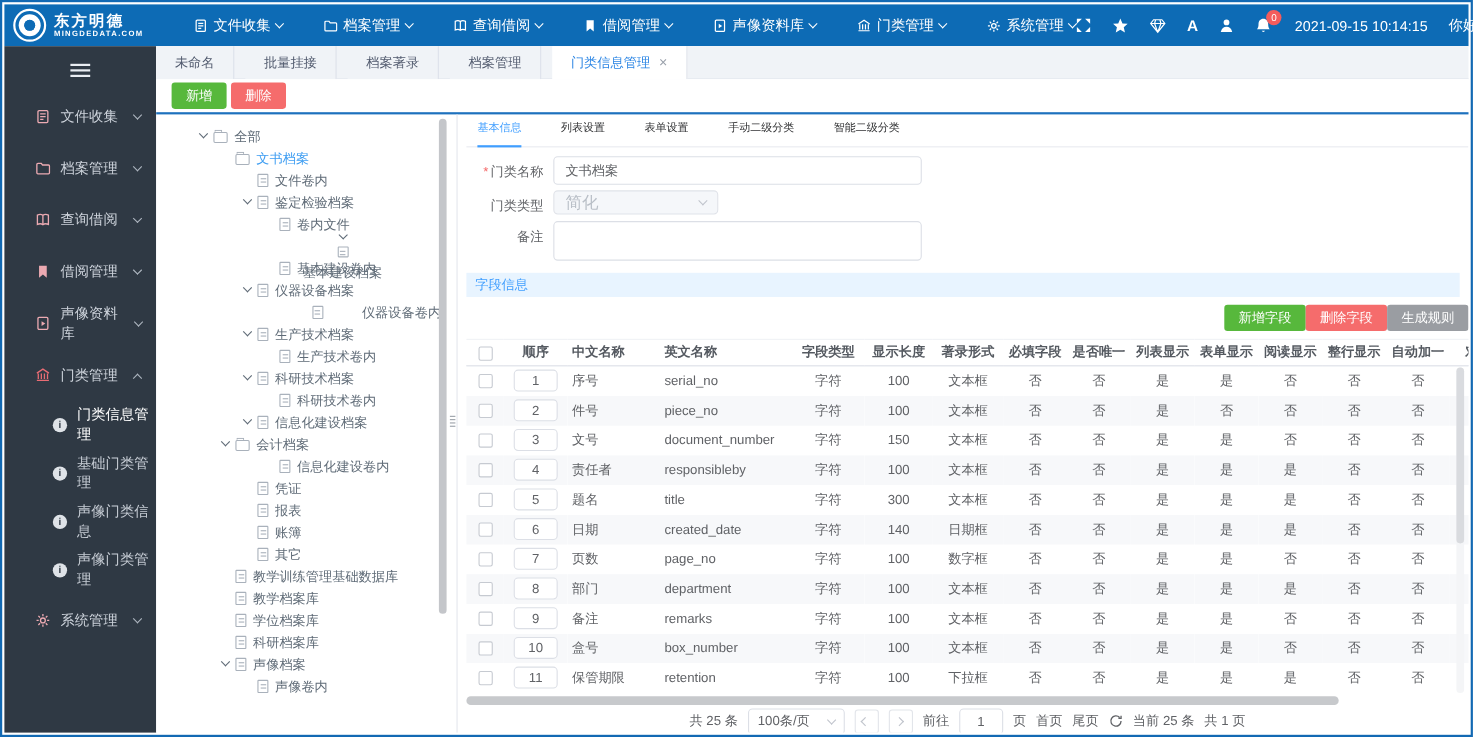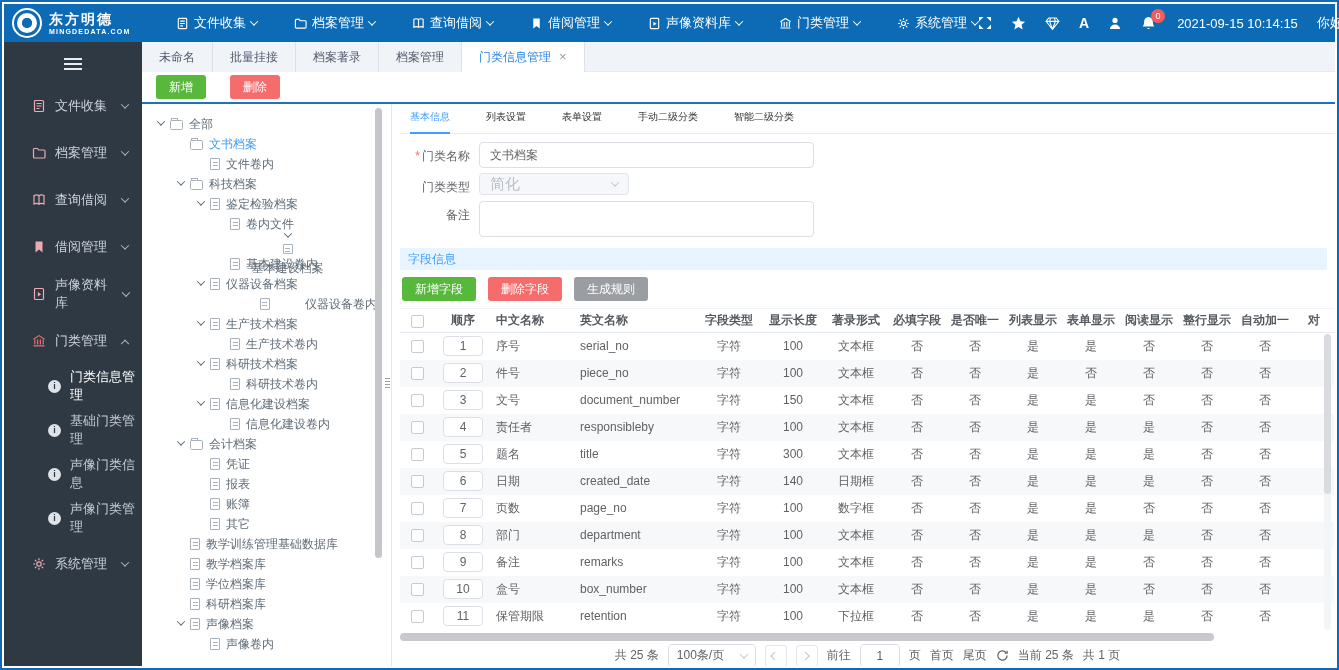--- a/index.html
+++ b/index.html
@@ -33,33 +33,33 @@
   .side-item { height:47px; display:flex; align-items:center; padding:0 14px 0 28px; gap:9px; font-size:13px; cursor:pointer; }
   .side-item .sicon { display:inline-flex; }
   .side-item .side-chev { margin-left:auto; color:#aeb6c0; }
   .side-sub { height:44px; display:flex; align-items:center; padding-left:44px; gap:9px; font-size:13px; color:#c6ccd4; cursor:pointer; }
   .side-sub.active { color:#ffffff; }
   .info-icon { width:13px; height:13px; border-radius:50%; background:#dfe3e8; color:#2f3944; font-size:9px; font-weight:bold; display:inline-flex; align-items:center; justify-content:center; flex:0 0 13px; }
   .info-icon::before { content:"i"; }
 
   
   .content-col { flex:1; min-width:0; display:flex; flex-direction:column; background:#fff; }
-  .tabstrip { height:30px; flex:0 0 30px; background:#f0f3f7; display:flex; border-bottom:1px solid #e6eaf0; }
+  .tabstrip { height:30px; flex:0 0 30px; background:#f0f3f7; display:flex; border-bottom:1px solid #e6eaf0;gap:10px; }
   .wtab { height:30px; line-height:30px; padding:0 17px; font-size:12px; color:#515a6e; background:#f0f3f7; border-right:1px solid #dde2ea; cursor:pointer; display:flex; align-items:center; gap:8px; }
   .wtab.active { background:#fff; color:#2b85e4; }
   .wtab-close { color:#9aa1ab; font-size:13px; }
   .wtab-close::before { content:"×"; }
 
-  .toolbar { height:32px; flex:0 0 32px; background:#fff; border-bottom:2px solid #1d71bd; display:flex; align-items:center; gap:24px; padding:0 14px; }
+  .toolbar { height:32px; flex:0 0 32px; background:#fff; border-bottom:2px solid #1d71bd; display:flex; align-items:center; gap:4px; padding:0 14px; }
   .btn { height:24px; padding:0 13px; border:none; border-radius:3px; color:#fff; font-size:12px; cursor:pointer; font-family:inherit; }
   .btn-green { background:#57b83c; }
   .btn-red { background:#f56c6c; }
   .btn-gray { background:#9a9da2; }
 
-  .workspace { flex:1; min-height:0; display:flex; }
+  .workspace { flex:1; min-height:0; display:flex;padding-left:24px; }
 
   
   .tree-panel { width:250px; flex:0 0 250px; border-right:1px solid #e4e7ed; position:relative; overflow:hidden; padding:10px 14px 0 8px; }
   .tree-node { height:20px; display:flex; align-items:center; gap:6px; font-size:12px; color:#5f6b77; cursor:pointer; white-space:nowrap; }
   .tree-node .arrow { color:#5f6b77; flex:0 0 6px; margin-top:-2px; }
   .tree-node.no-arrow .arrow { visibility:hidden; }
   .i-folder { width:13px; height:10px; border:1px solid #a9b1bb; border-radius:1.5px; position:relative; flex:0 0 13px; margin-top:1px; }
   .i-folder::before { content:""; position:absolute; top:-3px; left:0px; width:5px; height:2px; border:1px solid #a9b1bb; border-bottom:none; border-radius:1px 1px 0 0; }
   .i-file { width:10px; height:12px; border:1px solid #a9b1bb; border-radius:1px; position:relative; flex:0 0 10px; }
   .i-file::before { content:""; position:absolute; left:1.5px; top:3px; width:5px; height:1px; background:#a9b1bb; box-shadow:0 3px 0 #a9b1bb; }
@@ -78,21 +78,21 @@
   .form { padding:8px 0 4px 6px; }
   .form-row { display:flex; margin-bottom:5px; align-items:flex-start; }
   .form-label { width:64px; flex:0 0 64px; text-align:right; font-size:12px; color:#606266; padding-top:6px; margin-right:9px; white-space:nowrap; }
   .req::before { content:"*"; color:#f56c6c; margin-right:2px; }
   .txt-input { width:335px; height:26px; border:1px solid #dcdfe6; border-radius:4px; padding:0 10px; font-size:12px; color:#606266; font-family:inherit; }
   .sel { width:150px; height:22px; border:1px solid #e0e3e9; border-radius:4px; background:#f5f7fa; color:#b9bfc7; font-size:15px; display:flex; align-items:center; padding:0 10px; cursor:not-allowed; }
   .sel .chev { margin-left:auto; color:#c0c4cc; }
   .txt-area { width:335px; height:36px; border:1px solid #dcdfe6; border-radius:4px; resize:none; font-family:inherit; font-size:12px; padding:4px 8px; }
 
   .banner { height:22px; line-height:22px; background:#e8f4ff; color:#409eff; font-size:12px; padding-left:8px; margin:2px 8px 0 0; }
-  .btn-row { display:flex; gap:12px; margin:7px 0 7px 2px; }
+  .btn-row { display:flex; gap:0; margin:7px 0 7px 2px;justify-content:flex-end; }
 
   .table-area { position:relative; flex:0 0 auto; }
   table.fields { border-collapse:collapse; table-layout:fixed; width:934px; font-size:12px; color:#606266; }
   table.fields th { height:24px; font-weight:bold; color:#555a61; text-align:center; border-bottom:1px solid #e4e7ed; border-top:1px solid #f0f2f5; white-space:nowrap; overflow:hidden; }
   table.fields td { height:27px; text-align:center; white-space:nowrap; overflow:hidden; }
   table.fields th:nth-child(3), table.fields td:nth-child(3),
   table.fields th:nth-child(4), table.fields td:nth-child(4) { text-align:left; padding-left:4px; }
   table.fields tbody tr:nth-of-type(even) { background:#f7f8fa; }
   .checkbox { display:inline-block; width:13px; height:13px; border:1px solid #c6cad1; border-radius:2px; background:#fff; cursor:pointer; vertical-align:middle; }
   .order-input { width:40px; height:20px; border:1px solid #dcdfe6; border-radius:4px; text-align:center; font-size:12px; color:#606266; font-family:inherit; }
@@ -377,116 +377,110 @@
             </div>
 
 
             <div class="tree-node no-arrow" data-icon="file" style="padding-left: 48px;">
               <span class="chev arrow"></span>
 
               <span class="i-file"></span>
               <span class="node-label">文件卷内</span>
             </div>
 
+
+            <div class="tree-node" data-icon="file" style="padding-left: 48px;">
+              <span class="chev arrow"></span>
+
+              <span class="i-file"></span>
+              <span class="node-label">鉴定检验档案</span>
+            </div>
+
+            <div class="tree-node no-arrow" data-icon="file" style="padding-left: 68px;">
+              <span class="chev arrow"></span>
+
+              <span class="i-file"></span>
+              <span class="node-label">卷内文件</span>
+            </div>
+
+            <div class="tree-node" data-icon="file" style="padding-left: 48px; flex-direction: column;">
+              <span class="chev arrow"></span>
+
+              <span class="i-file"></span>
+              <span class="node-label">基本建设档案</span>
+            </div>
+
+            <div class="tree-node no-arrow" data-icon="file" style="padding-left: 68px;">
+              <span class="chev arrow"></span>
+
+              <span class="i-file"></span>
+              <span class="node-label">基本建设卷内</span>
+            </div>
+
+            <div class="tree-node" data-icon="file" style="padding-left: 48px;">
+              <span class="chev arrow"></span>
+
+              <span class="i-file"></span>
+              <span class="node-label">仪器设备档案</span>
+            </div>
+
+            <div class="tree-node no-arrow" data-icon="file" style="padding-left: 68px; justify-content: space-between;">
+              <span class="chev arrow"></span>
+
+              <span class="i-file"></span>
+              <span class="node-label">仪器设备卷内</span>
+            </div>
+
+            <div class="tree-node" data-icon="file" style="padding-left: 48px;">
+              <span class="chev arrow"></span>
+
+              <span class="i-file"></span>
+              <span class="node-label">生产技术档案</span>
+            </div>
+
+            <div class="tree-node no-arrow" data-icon="file" style="padding-left: 68px;">
+              <span class="chev arrow"></span>
+
+              <span class="i-file"></span>
+              <span class="node-label">生产技术卷内</span>
+            </div>
+
+            <div class="tree-node" data-icon="file" style="padding-left: 48px;">
+              <span class="chev arrow"></span>
+
+              <span class="i-file"></span>
+              <span class="node-label">科研技术档案</span>
+            </div>
+
+            <div class="tree-node no-arrow" data-icon="file" style="padding-left: 68px;">
+              <span class="chev arrow"></span>
+
+              <span class="i-file"></span>
+              <span class="node-label">科研技术卷内</span>
+            </div>
+
+            <div class="tree-node" data-icon="file" style="padding-left: 48px;">
+              <span class="chev arrow"></span>
+
+              <span class="i-file"></span>
+              <span class="node-label">信息化建设档案</span>
+            </div>
+
             <div class="tree-node" data-icon="folder" style="padding-left: 28px;">
               <span class="chev arrow"></span>
               <span class="i-folder"></span>
 
-              <span class="node-label">科技档案</span>
-            </div>
-
-            <div class="tree-node" data-icon="file" style="padding-left: 48px;">
-              <span class="chev arrow"></span>
-
-              <span class="i-file"></span>
-              <span class="node-label">鉴定检验档案</span>
+              <span class="node-label">会计档案</span>
             </div>
 
             <div class="tree-node no-arrow" data-icon="file" style="padding-left: 68px;">
               <span class="chev arrow"></span>
 
               <span class="i-file"></span>
-              <span class="node-label">卷内文件</span>
-            </div>
-
-            <div class="tree-node" data-icon="file" style="padding-left: 48px; flex-direction: column;">
-              <span class="chev arrow"></span>
-
-              <span class="i-file"></span>
-              <span class="node-label">基本建设档案</span>
-            </div>
-
-            <div class="tree-node no-arrow" data-icon="file" style="padding-left: 68px;">
-              <span class="chev arrow"></span>
-
-              <span class="i-file"></span>
-              <span class="node-label">基本建设卷内</span>
-            </div>
-
-            <div class="tree-node" data-icon="file" style="padding-left: 48px;">
-              <span class="chev arrow"></span>
-
-              <span class="i-file"></span>
-              <span class="node-label">仪器设备档案</span>
-            </div>
-
-            <div class="tree-node no-arrow" data-icon="file" style="padding-left: 68px; justify-content: space-between;">
-              <span class="chev arrow"></span>
-
-              <span class="i-file"></span>
-              <span class="node-label">仪器设备卷内</span>
-            </div>
-
-            <div class="tree-node" data-icon="file" style="padding-left: 48px;">
-              <span class="chev arrow"></span>
-
-              <span class="i-file"></span>
-              <span class="node-label">生产技术档案</span>
-            </div>
-
-            <div class="tree-node no-arrow" data-icon="file" style="padding-left: 68px;">
-              <span class="chev arrow"></span>
-
-              <span class="i-file"></span>
-              <span class="node-label">生产技术卷内</span>
-            </div>
-
-            <div class="tree-node" data-icon="file" style="padding-left: 48px;">
-              <span class="chev arrow"></span>
-
-              <span class="i-file"></span>
-              <span class="node-label">科研技术档案</span>
-            </div>
-
-            <div class="tree-node no-arrow" data-icon="file" style="padding-left: 68px;">
-              <span class="chev arrow"></span>
-
-              <span class="i-file"></span>
-              <span class="node-label">科研技术卷内</span>
-            </div>
-
-            <div class="tree-node" data-icon="file" style="padding-left: 48px;">
-              <span class="chev arrow"></span>
-
-              <span class="i-file"></span>
-              <span class="node-label">信息化建设档案</span>
-            </div>
-
-            <div class="tree-node no-arrow" data-icon="file" style="padding-left: 68px;">
-              <span class="chev arrow"></span>
-
-              <span class="i-file"></span>
               <span class="node-label">信息化建设卷内</span>
-            </div>
-
-            <div class="tree-node" data-icon="folder" style="padding-left: 28px;">
-              <span class="chev arrow"></span>
-              <span class="i-folder"></span>
-
-              <span class="node-label">会计档案</span>
             </div>
 
             <div class="tree-node no-arrow" data-icon="file" style="padding-left: 48px;">
               <span class="chev arrow"></span>
 
               <span class="i-file"></span>
               <span class="node-label">凭证</span>
             </div>
 
             <div class="tree-node no-arrow" data-icon="file" style="padding-left: 48px;">

